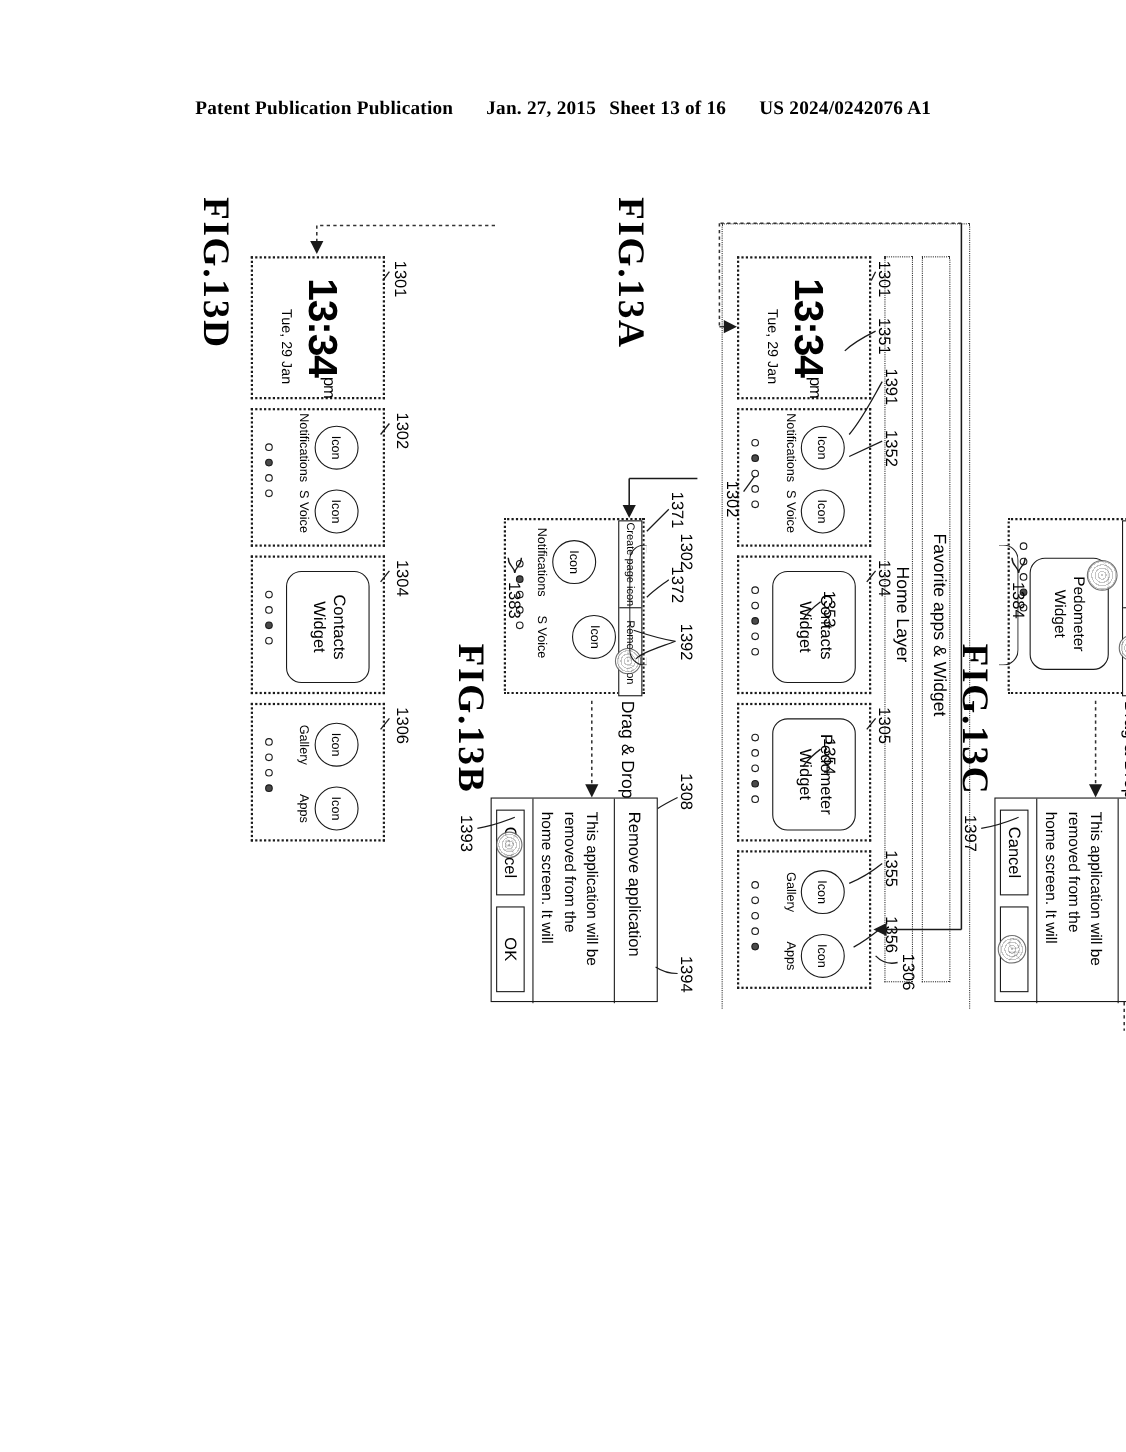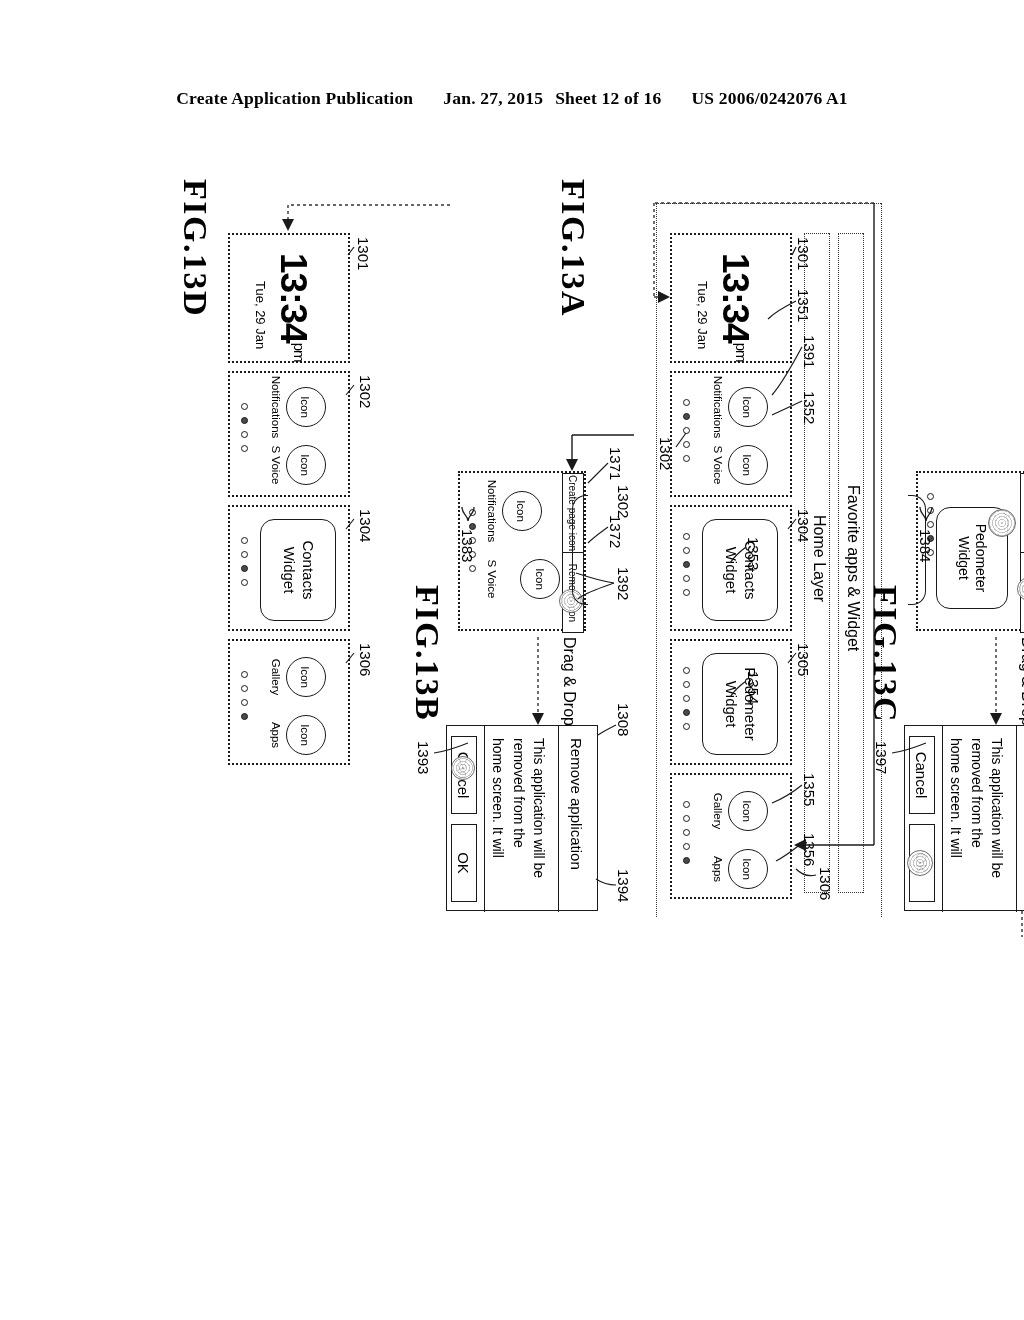--- a/index.html
+++ b/index.html
@@ -72,21 +72,21 @@
 
   .dragdrop{position:absolute;font-family:"Liberation Sans",sans-serif;font-size:16px;white-space:nowrap;}
 
   .figlabel{position:absolute;font-family:"Liberation Serif",serif;font-weight:bold;
      font-size:34px;letter-spacing:1.5px;white-space:nowrap;}
 </style>
 </head>
 <body>
 
 <div id="pub-header">
-  <span>Create Application Publication</span><span class="hgap-a"></span><span>Jan. 27, 2015</span><span class="hgap-b"></span><span>Sheet 12 of 16</span><span class="hgap-c"></span><span>US 2006/0242076 A1</span>
+  <span>Patent Publication Publication</span><span class="hgap-a"></span><span>Jan. 27, 2015</span><span class="hgap-b"></span><span>Sheet 13 of 16</span><span class="hgap-c"></span><span>US 2024/0242076 A1</span>
 </div>
 
 <div id="stage">
 
   <div class="fig" style="left:0;top:0;width:760px;height:250px;">
 
     <div class="outer-dash" style="left:18px;top:10px;width:714px;height:226px;border-top:none;border-right:none;"></div>
     <div class="outer-dash" style="left:18px;top:10px;width:714px;height:0;border-left:none;border-right:none;border-bottom:none;"></div>
 
     <div class="layer-box" style="left:48px;top:28px;width:660px;height:26px;"></div>

